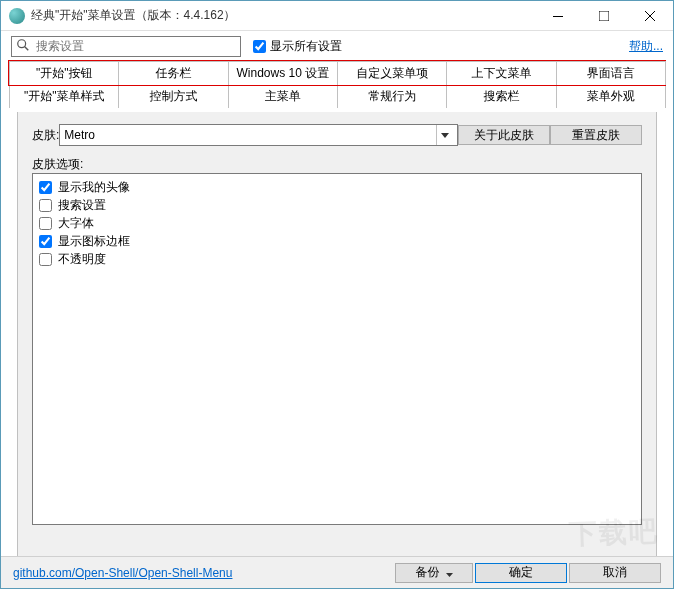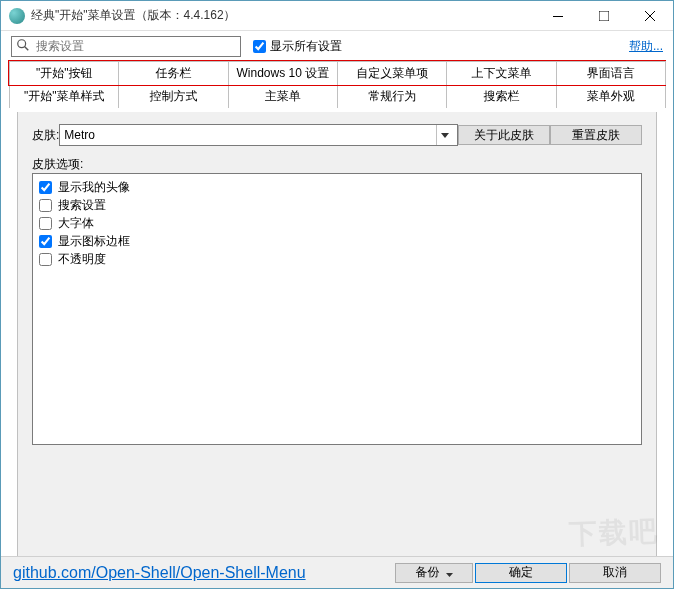--- a/index.html
+++ b/index.html
@@ -122,37 +122,37 @@
     background:#e1e1e1;
     display:flex;align-items:center;justify-content:center;
     font-size:12px;font-family:inherit;
     cursor:default;
   }
   .btn.default{border:1px solid #0078d7}
   .options-label{}
   .options-box{
     border:1px solid #7a7a7a;
     background:#fff;
-    height:272px;
+    height:352px;
     padding:4px 6px;
     overflow:auto;
   }
   .opt{display:flex;align-items:center;gap:6px;height:18px;font-size:12px}
   .opt input{margin:0}
   
   .bottombar{
     position:absolute;
     left:0;right:0;bottom:0;
     height:32px;
     background:#f0f0f0;
     display:flex;align-items:center;
     padding:0 12px;
     border-top:1px solid #d0d0d0;
   }
-  .gh-link{color:#0066cc;text-decoration:underline;font-size:16px;cursor:pointer}
+  .gh-link{color:#0066cc;text-decoration:underline;font-size:12px;cursor:pointer}
   .bottom-btns{margin-left:auto;display:flex;gap:2px}
   .btn.dd{min-width:78px;padding:0 6px}
   .btn.dd .tri{margin-left:6px}
   .watermark{
     position:absolute;
     right:14px;bottom:36px;
     font-size:28px;color:rgba(0,0,0,0.06);
     pointer-events:none;
     font-weight:bold;
     letter-spacing:2px;

